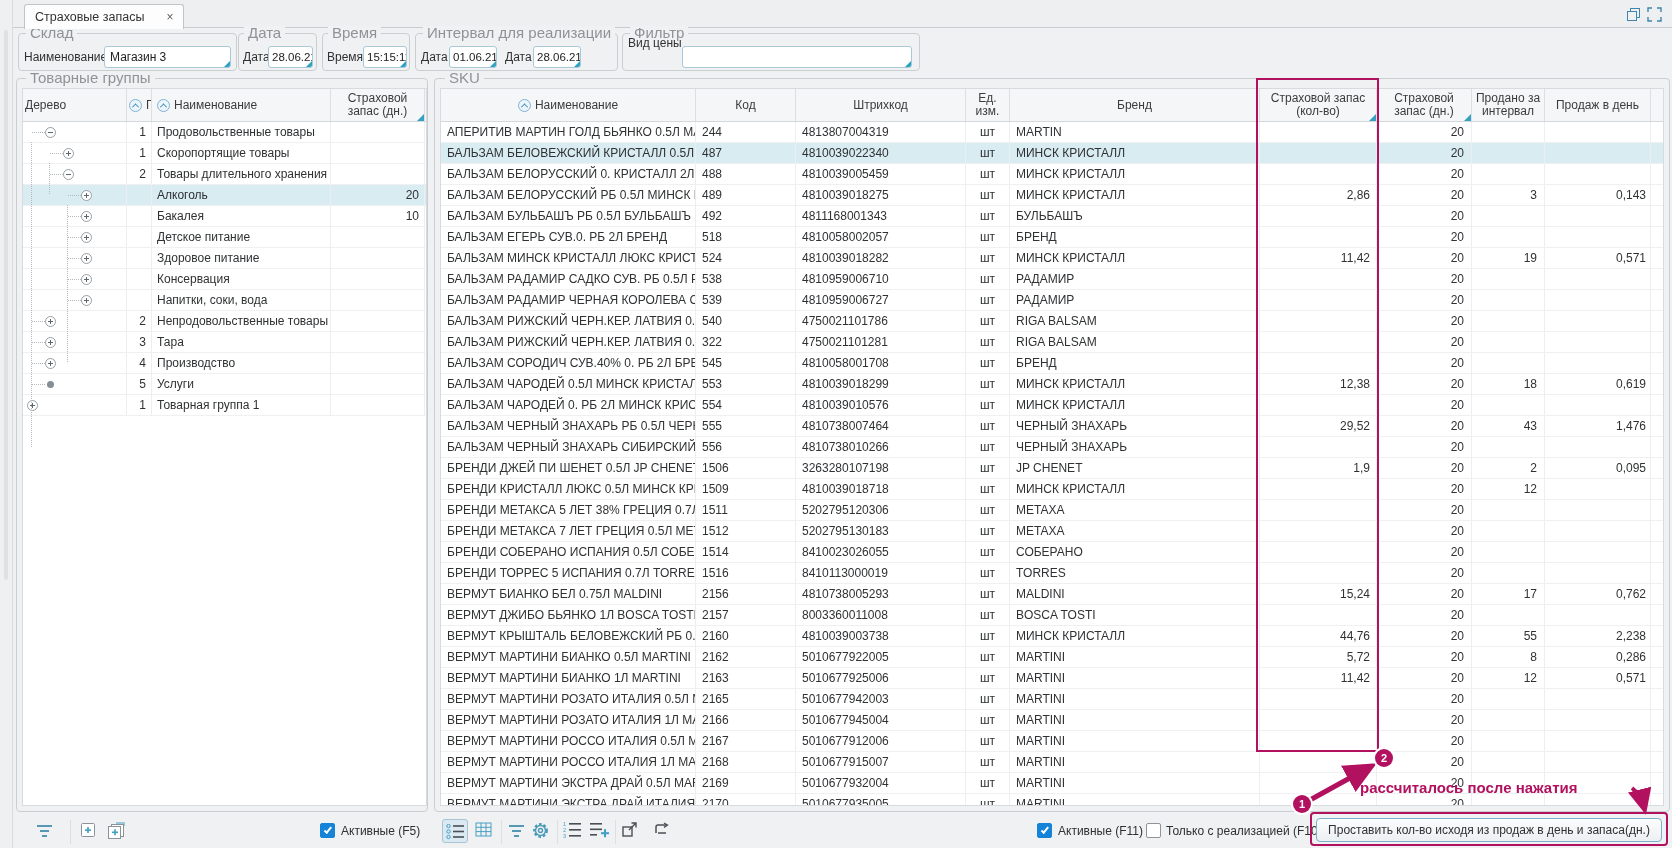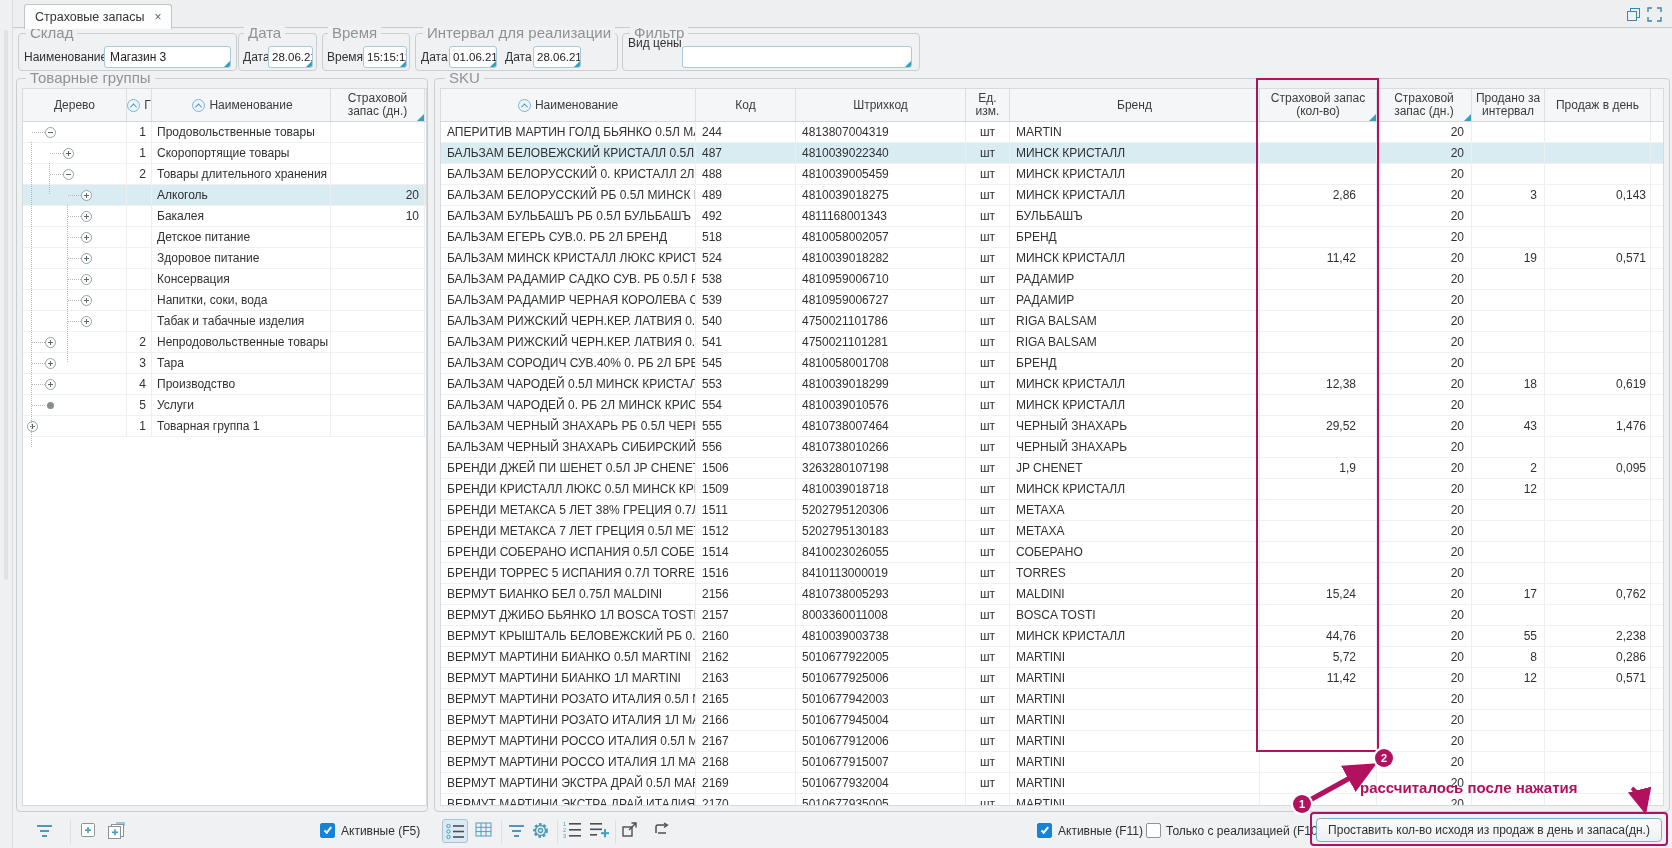--- a/index.html
+++ b/index.html
@@ -4,34 +4,34 @@
 <style>
   *{box-sizing:border-box;margin:0;padding:0}
   html,body{width:1672px;height:848px;overflow:hidden}
   body{position:relative;background:#f0f1f2;font-family:"Liberation Sans","DejaVu Sans",sans-serif;font-size:12px;color:#2f3133}
   .abs{position:absolute}
   
   #left-strip{left:0;top:0;width:13px;height:848px;background:#eef0f1;border-right:1px solid #d9dbdd}
   #left-strip .thumb{position:absolute;left:4px;top:30px;width:4px;height:550px;background:#dfe1e3;border-radius:2px}
   
   #tabbar{left:13px;top:0;width:1659px;height:28px;background:#edeff0;border-bottom:1px solid #c9cccf}
-  #tab{left:24px;top:4px;height:25px;padding:0 10px;background:#fdfdfd;border:1px solid #c2c5c8;border-bottom:none;border-radius:3px 3px 0 0;display:flex;align-items:center;gap:10px;font-size:12.5px;color:#333;z-index:2}
+  #tab{left:24px;top:4px;height:25px;padding:0 10px;background:#fdfdfd;border:1px solid #c2c5c8;border-bottom:none;border-radius:3px 3px 0 0;display:flex;align-items:center;gap:22px;font-size:12.5px;color:#333;z-index:2}
   #tab .close{color:#5d6266;font-size:12px}
   .winicon{width:15px;height:15px}
   
   .fs{position:absolute;border:1px solid #cbced1;border-radius:4px}
   .legend{position:absolute;background:#f0f1f2;color:#8f9396;font-size:15px;padding:0 4px;line-height:13px;white-space:nowrap}
   .flabel{position:absolute;color:#2f3133;font-size:12px;line-height:22px;white-space:nowrap}
   .tb-input{position:absolute;height:22px;background:#fff;border:1px solid #a9c8d8;border-radius:3px;padding:0 5px;display:flex;align-items:center;font-size:12px;color:#222;overflow:hidden;white-space:nowrap}
   .tb-input::after{content:'';position:absolute;right:0;bottom:0;width:0;height:0;border-left:6px solid transparent;border-bottom:6px solid #2ba3c0}
   .tb-input.small{font-size:11.5px;padding:0 3px}
   
   .tablebox{position:absolute;background:#fff;border:1px solid #d8dbdd}
   .thead{display:flex;height:33px;background:#f5f6f7;border-bottom:1px solid #d5d8da}
-  .th{display:flex;align-items:center;justify-content:center;text-align:center;font-size:12px;line-height:13px;color:#3a3c3e;border-right:1px solid #dddfe1;position:relative;padding:0 2px;white-space:normal;overflow:hidden}
+  .th{display:flex;align-items:center;text-align:center;font-size:12px;line-height:13px;color:#3a3c3e;border-right:1px solid #dddfe1;position:relative;padding:0 2px;white-space:normal;overflow:hidden}
   .tri::after{content:'';position:absolute;right:0;bottom:0;width:0;height:0;border-left:7px solid transparent;border-bottom:7px solid #35a0bf}
   .sorticon{width:13px;height:13px;border:1px solid #7fb3d6;border-radius:50%;background:#ecf5fb;display:inline-flex;align-items:center;justify-content:center;margin-right:4px;flex:none}
   .sorticon i{display:block;width:5px;height:5px;border-left:1.5px solid #3e88b8;border-top:1.5px solid #3e88b8;transform:rotate(45deg) translate(1px,1px)}
   .trow,.srow{display:flex;height:21px;border-bottom:1px solid #eef0f1;background:#fff}
   .trow.sel,.srow.sel{background:#d9ecf2}
   .tc,.sc{display:flex;align-items:center;border-right:1px solid #eceef0;overflow:hidden;white-space:nowrap;font-size:12px;color:#2f3133}
   
   .c0{width:104px}.c1{width:25px}.c2{width:179px;padding-left:5px}.c3{width:94px}
   .num{justify-content:flex-end;padding-right:5px}
   .ind{display:flex;align-items:center;height:100%}
@@ -41,21 +41,21 @@
   .exp.plus::after{content:'';position:absolute;top:2px;bottom:2px;left:4px;width:1px;background:#5b666d}
   .exp.dot{border:none;background:none}
   .exp.dot::before{content:'';position:absolute;left:2px;top:2px;width:7px;height:7px;border-radius:50%;background:#868d93}
   .vline{position:absolute;width:0;border-left:1px dotted #b3b8bd;z-index:3;pointer-events:none}
   
   .k0{width:255px;padding-left:6px}
   .k1{width:100px;padding-left:6px}
   .k2{width:170px;padding-left:6px}
   .k3{width:44px;justify-content:center}
   .k4{width:250px;padding-left:6px}
-  .k5{width:117px;justify-content:flex-end;padding-right:20px}
+  .k5{width:117px;justify-content:flex-end;padding-right:6px}
   .k6{width:95px;justify-content:flex-end;padding-right:7px}
   .k7{width:73px;justify-content:flex-end;padding-right:7px}
   .k8{width:106px;justify-content:flex-end;padding-right:4px}
   .th.k0,.th.k1,.th.k2,.th.k3,.th.k4,.th.k5,.th.k6,.th.k7,.th.k8{justify-content:center;padding:0 2px}
   
   .toolbar{position:absolute;height:32px}
   .sep{position:absolute;top:3px;width:1px;height:24px;background:#dcdee0}
   .cb{position:absolute;width:15px;height:15px;border-radius:2px;display:flex;align-items:center;justify-content:center}
   .cb.on{background:#1583d7;border:1px solid #1583d7}
   .cb.on i{display:block;width:4px;height:8px;border-right:2px solid #fff;border-bottom:2px solid #fff;transform:rotate(40deg) translate(-1px,-1px)}
@@ -243,31 +243,20 @@
             <span class="stub"></span>
             <span class="exp plus"></span>
           </span>
         </div>
         <div class="tc c1 num"></div>
         <div class="tc c2">Напитки, соки, вода</div>
         <div class="tc c3 num"></div>
       </div>
       <div class="trow">
         <div class="tc c0">
-          <span class="ind" style="padding-left: 45px;">
-            <span class="stub"></span>
-            <span class="exp plus"></span>
-          </span>
-        </div>
-        <div class="tc c1 num"></div>
-        <div class="tc c2">Табак и табачные изделия</div>
-        <div class="tc c3 num"></div>
-      </div>
-      <div class="trow">
-        <div class="tc c0">
           <span class="ind" style="padding-left: 9px;">
             <span class="stub"></span>
             <span class="exp plus"></span>
           </span>
         </div>
         <div class="tc c1 num">2</div>
         <div class="tc c2">Непродовольственные товары</div>
         <div class="tc c3 num"></div>
       </div>
       <div class="trow">
@@ -490,21 +479,21 @@
         <div class="sc k2">4750021101786</div>
         <div class="sc k3">шт</div>
         <div class="sc k4">RIGA BALSAM</div>
         <div class="sc k5"></div>
         <div class="sc k6">20</div>
         <div class="sc k7"></div>
         <div class="sc k8"></div>
       </div>
       <div class="srow">
         <div class="sc k0">БАЛЬЗАМ РИЖСКИЙ ЧЕРН.КЕР. ЛАТВИЯ 0.5Л RIGA Е</div>
-        <div class="sc k1">541</div>
+        <div class="sc k1">322</div>
         <div class="sc k2">4750021101281</div>
         <div class="sc k3">шт</div>
         <div class="sc k4">RIGA BALSAM</div>
         <div class="sc k5"></div>
         <div class="sc k6">20</div>
         <div class="sc k7"></div>
         <div class="sc k8"></div>
       </div>
       <div class="srow">
         <div class="sc k0">БАЛЬЗАМ СОРОДИЧ СУВ.40% 0. РБ 2Л БРЕНД</div>

